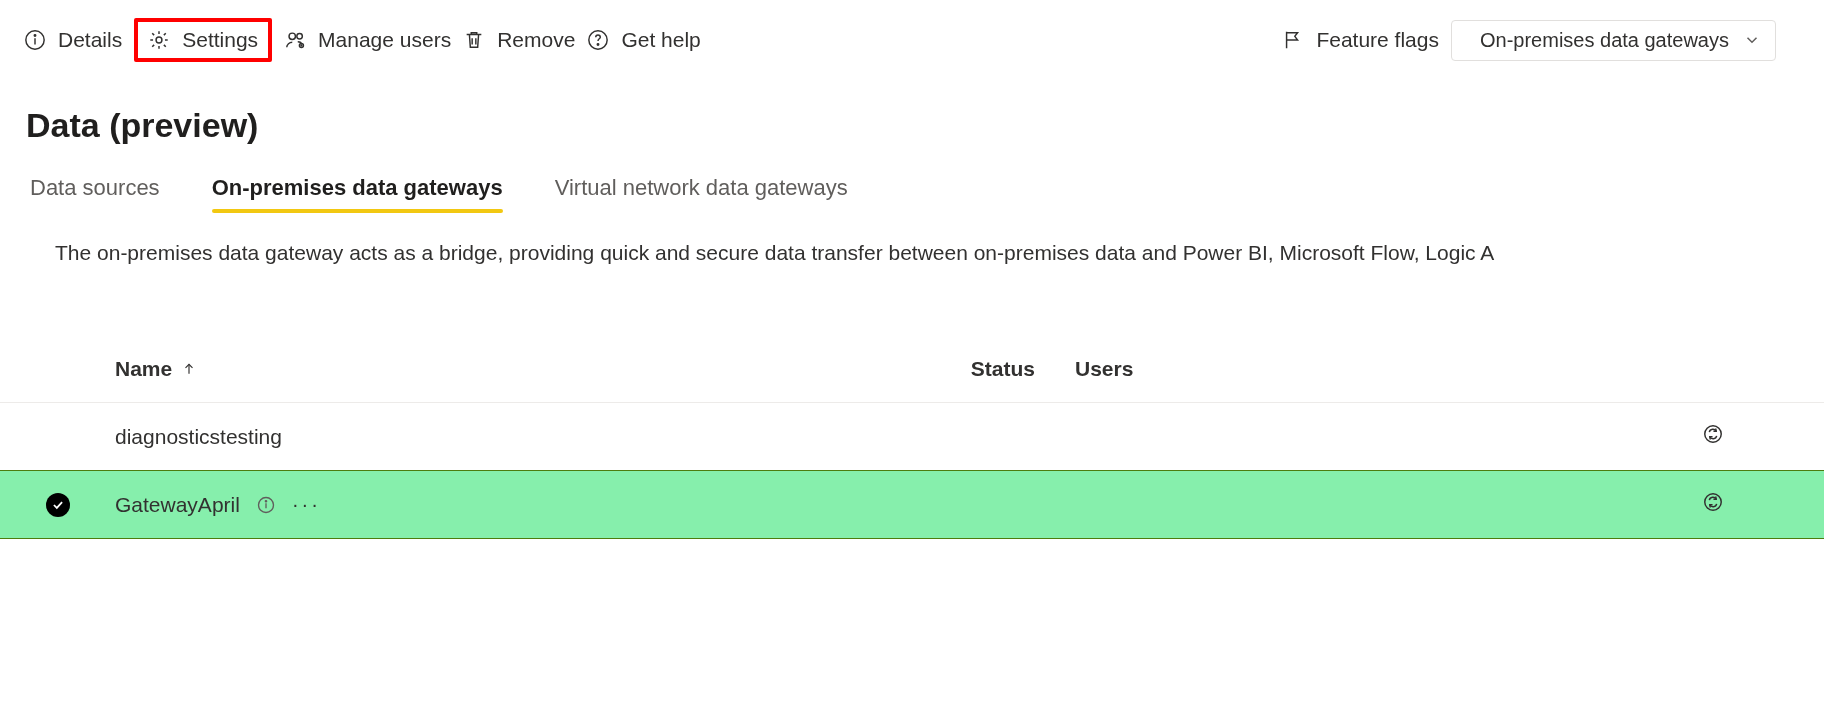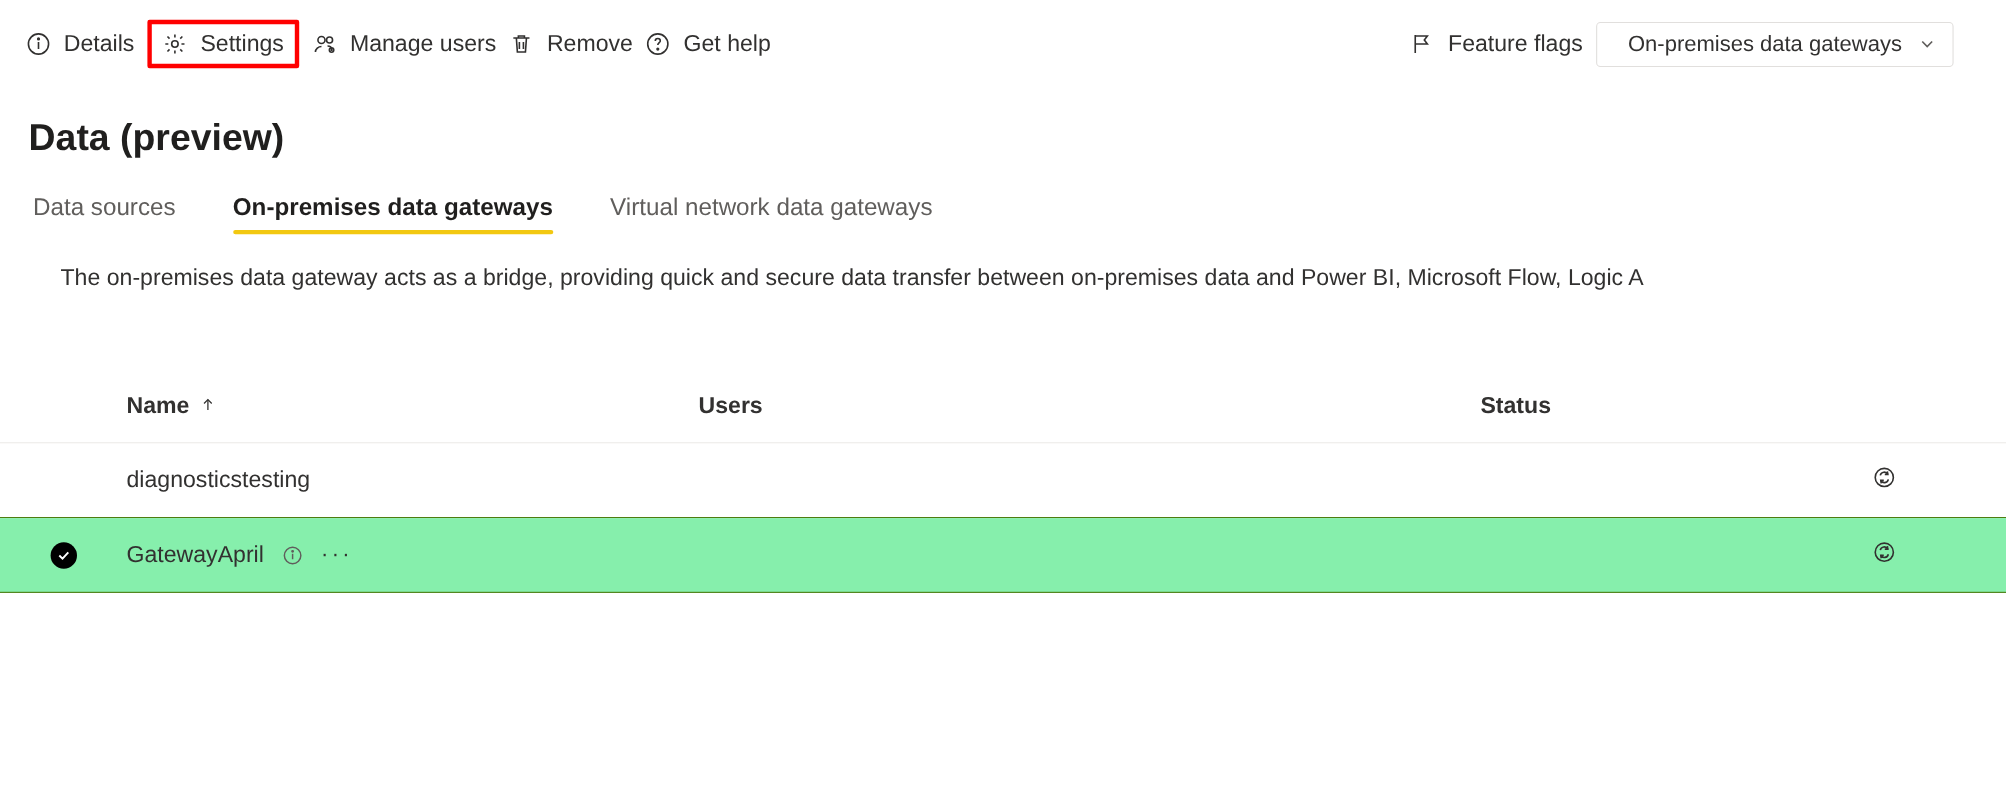--- a/index.html
+++ b/index.html
@@ -259,22 +259,22 @@
     <div></div>
     <div class="col-name-header">
       <span>Name</span>
       <span class="sort-arrow">
         <svg viewBox="0 0 24 24" fill="none" stroke="#323130" stroke-width="2">
             <line x1="12" y1="20" x2="12" y2="4"></line>
             <polyline points="6 10 12 4 18 10"></polyline>
           </svg>
       </span>
     </div>
+    <div style="text-align:right;padding-right:40px;">Status</div>
     <div>Users</div>
-    <div style="text-align:right;padding-right:40px;">Status</div>
     <div></div>
   </div>
 
   <div class="grid-row">
     <div></div>
     <div class="name-cell">
       <span>diagnosticstesting</span>
     </div>
     <div></div>
     <div></div>

